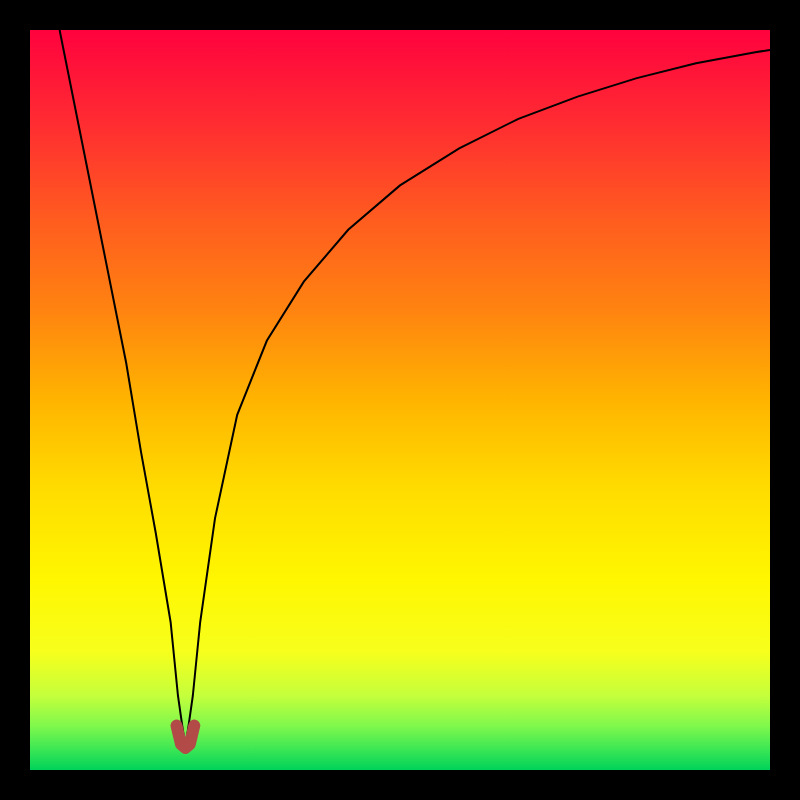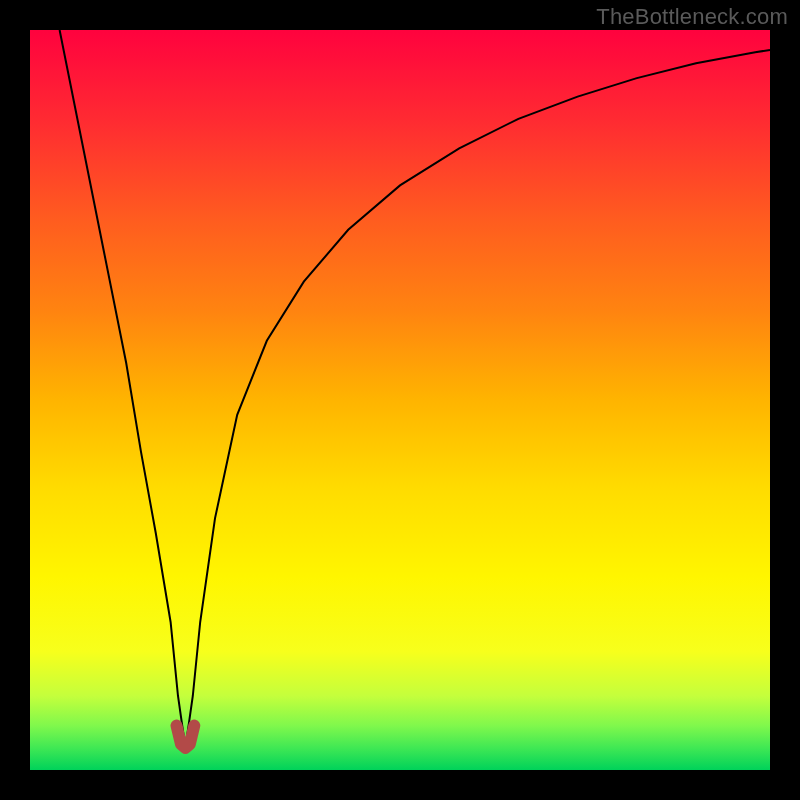--- a/index.html
+++ b/index.html
@@ -38,21 +38,20 @@
     stroke-width: 12;
     stroke-linecap: round;
     stroke-linejoin: round;
   }
 </style>
 </head>
 <body>
 
 <div class="stage">
 
-  <div class="watermark">TheBottleneck.com</div>
 
   <svg id="chart-svg" width="800" height="800" viewBox="0 0 800 800">
     <defs>
       <linearGradient id="bg-grad" x1="0" y1="0" x2="0" y2="1">
           <stop offset="0%" stop-color="#FF023E"></stop>
           <stop offset="12%" stop-color="#FF2A32"></stop>
           <stop offset="25%" stop-color="#FF5A20"></stop>
           <stop offset="38%" stop-color="#FF8410"></stop>
           <stop offset="50%" stop-color="#FFB400"></stop>
           <stop offset="62%" stop-color="#FFDC00"></stop>

